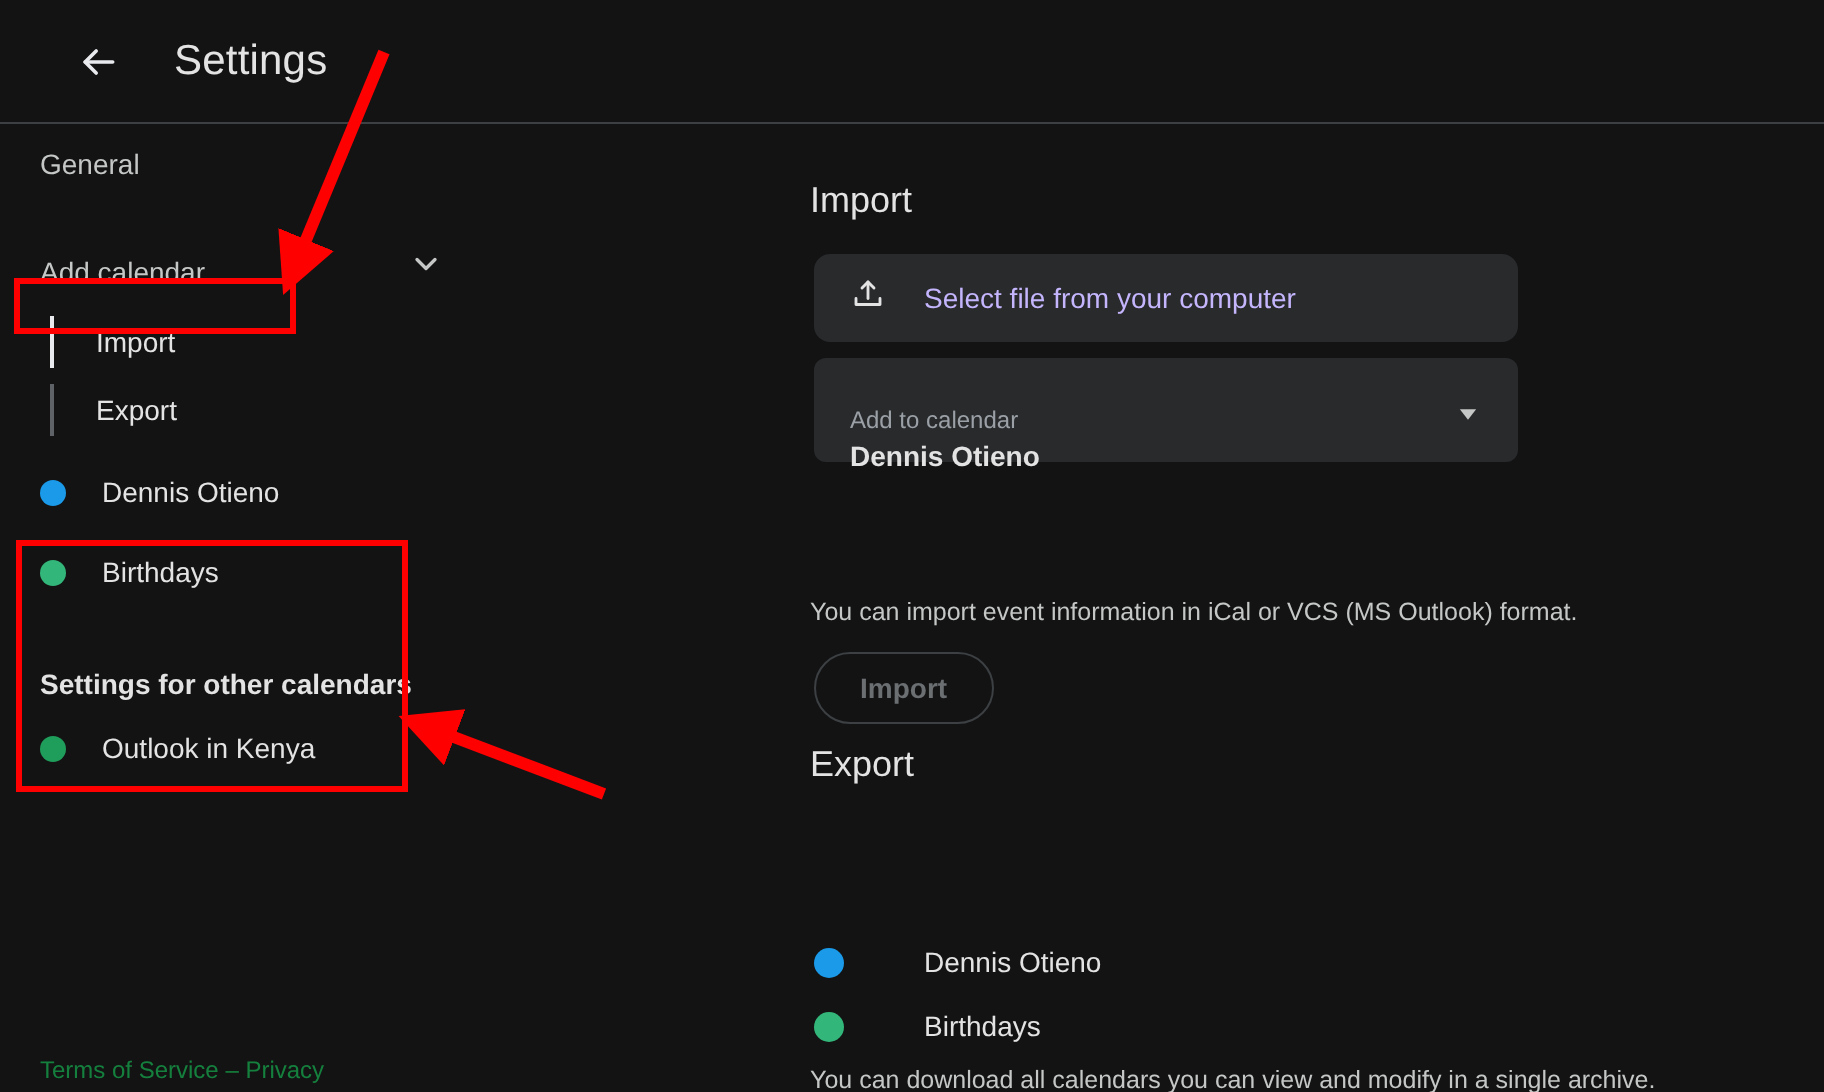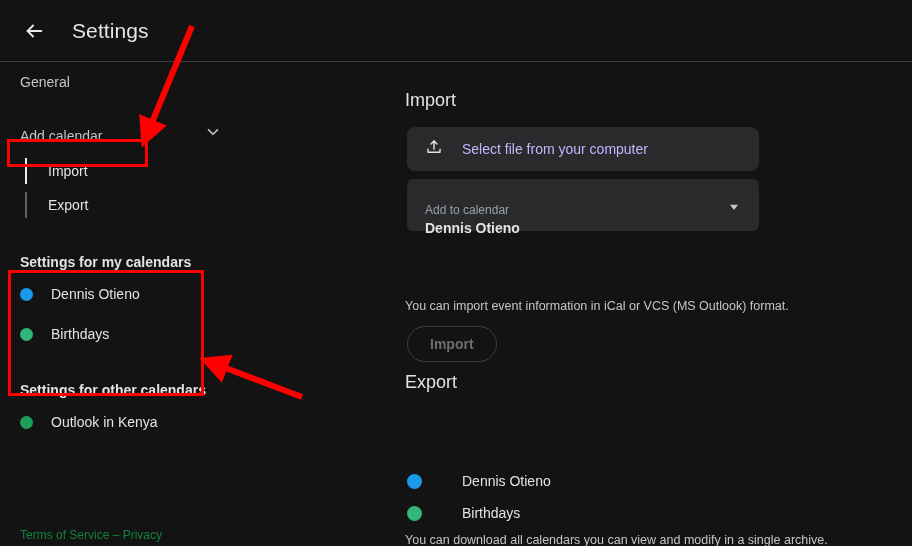--- a/index.html
+++ b/index.html
@@ -7,21 +7,21 @@
     width: 912px; height: 546px;
     background: #131314;
     font-family: "Liberation Sans", sans-serif;
     overflow: hidden;
   }
   #app { position: relative; width: 912px; height: 546px; background: #131314; }
 
   
   .header {
     position: absolute; left: 0; top: 0; width: 912px; height: 61px;
-    display: flex; align-items: center;
+    display: flex; align-items: center; padding-left: 15px;
   }
   .back-btn {
     width: 40px; height: 40px; margin-left: 14px;
     display: flex; align-items: center; justify-content: center;
     border-radius: 50%; cursor: pointer;
   }
   .back-btn svg { display: block; }
   .page-title {
     margin-left: 18px; color: #e3e3e3; font-size: 21px; letter-spacing: .1px;
   }
@@ -181,21 +181,20 @@
       <div class="subitem active">
         <span class="bar"></span>
         <span class="sublabel">Import</span>
       </div>
       <div class="subitem inactive">
         <span class="bar"></span>
         <span class="sublabel">Export</span>
       </div>
     </div>
 
-    <div class="section-head">Settings for my calendars</div>
 
     <div class="cal-row">
       <span class="cal-dot" style="background:#1a9ae8"></span>
       <span class="cal-name">Dennis Otieno</span>
     </div>
     <div class="cal-row">
       <span class="cal-dot" style="background:#33b679"></span>
       <span class="cal-name">Birthdays</span>
     </div>
 

